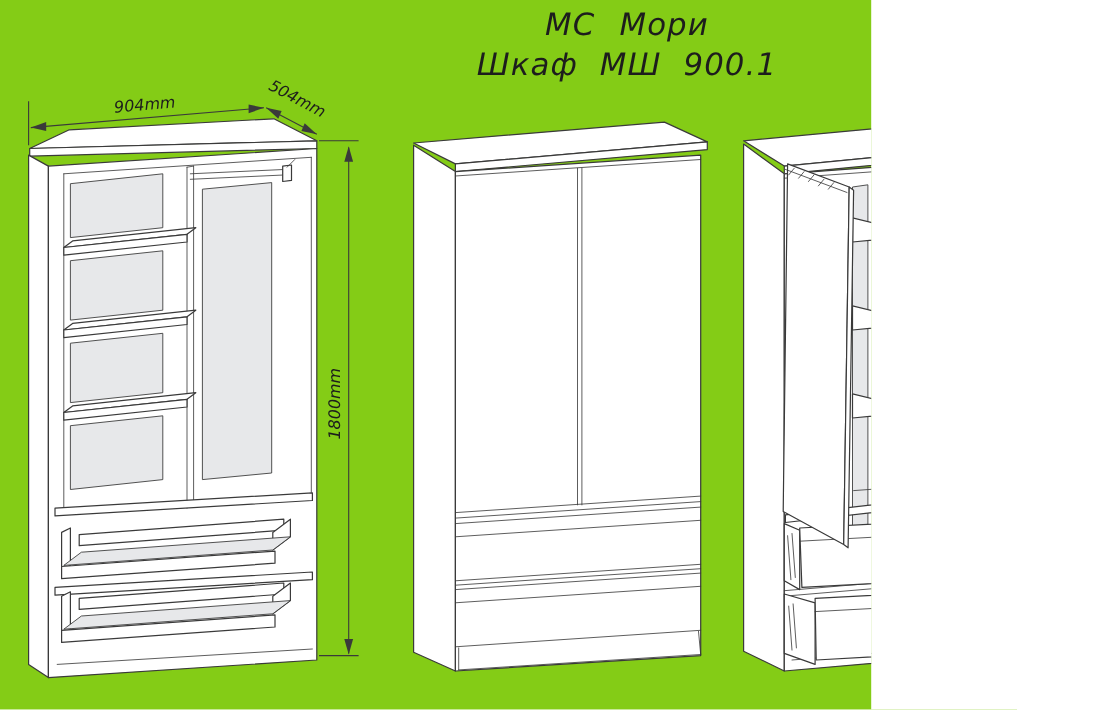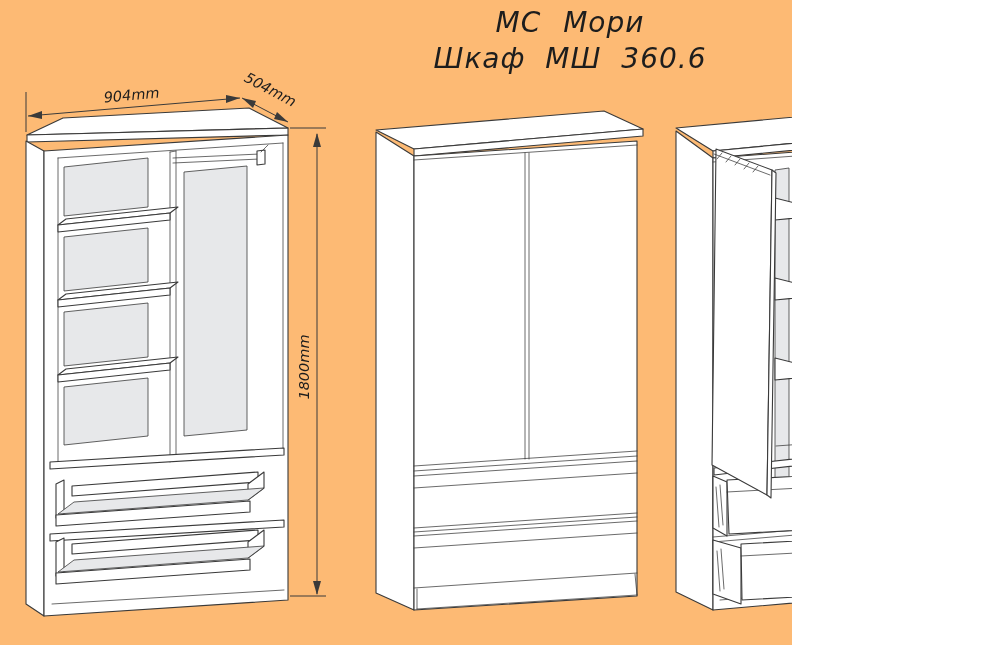--- a/index.html
+++ b/index.html
@@ -1,37 +1,37 @@
 <!DOCTYPE html>
 <html><head>
 <meta charset="utf-8">
 <style>
   html,body{margin:0;padding:0;background:#ffffff;}
-  .canvas{position:relative;width:792px;height:645px;background:#fdba74;overflow:hidden;
+  .canvas{position:relative;width:792px;height:645px;background:#84cc16;overflow:hidden;
           font-family:"DejaVu Sans",sans-serif;}
   .title{position:absolute;left:330px;top:6px;width:480px;text-align:center;color:#1d1d1d;
          font-style:italic;}
   .title .l1{font-size:28px;letter-spacing:1px;word-spacing:12px;}
   .title .l2{font-size:28px;margin-top:3px;letter-spacing:1px;word-spacing:10px;}
   svg.draw{position:absolute;left:0;top:0;}
   .tn{fill:none;stroke:#3a3a3a;stroke-width:0.75;stroke-linecap:round;}
   .fw{fill:#ffffff;stroke:#3a3a3a;stroke-width:1.1;stroke-linejoin:round;}
   .fg{fill:#e7e8ea;stroke:#3a3a3a;stroke-width:0.8;stroke-linejoin:round;}
   .ah{fill:#3a3a3a;stroke:none;}
   .dim{fill:none;stroke:#3a3a3a;stroke-width:1;}
   .dimtxt{font-family:"DejaVu Sans",sans-serif;font-style:italic;font-size:14.5px;fill:#1d1d1d;}
 </style>
 </head>
 <body>
 
 <div class="canvas">
 
   <div class="title">
     <div class="l1">МС Мори</div>
-    <div class="l2">Шкаф МШ 360.6</div>
+    <div class="l2">Шкаф МШ 900.1</div>
   </div>
 
   <svg class="draw" width="1000" height="645" viewBox="0 0 1000 645">
 
     <g>
 
       <polygon class="fw" points="27,135 63,118 249,108 288,128"></polygon>
       <polygon class="fw" points="27,135 288,128 288,135 27,142"></polygon>
 
       <polygon class="fw" points="26,141 44,151 44,616 26,604"></polygon>

